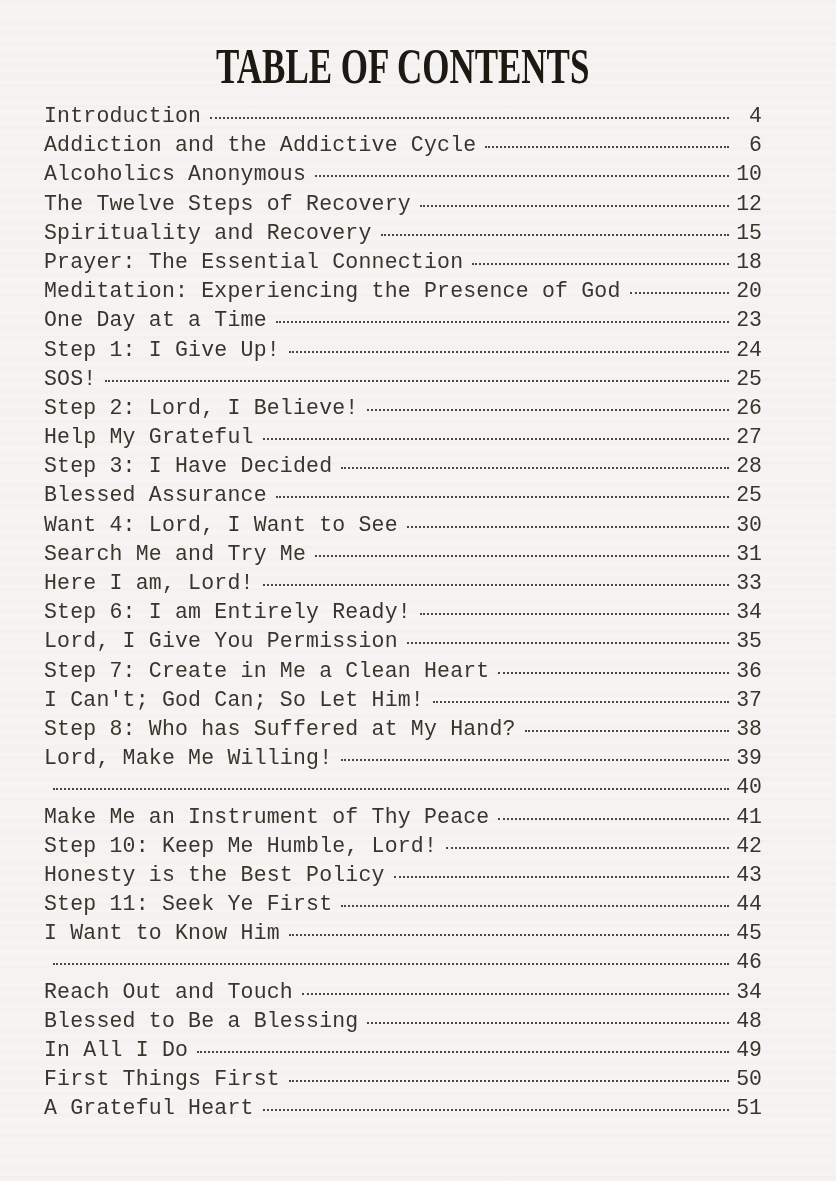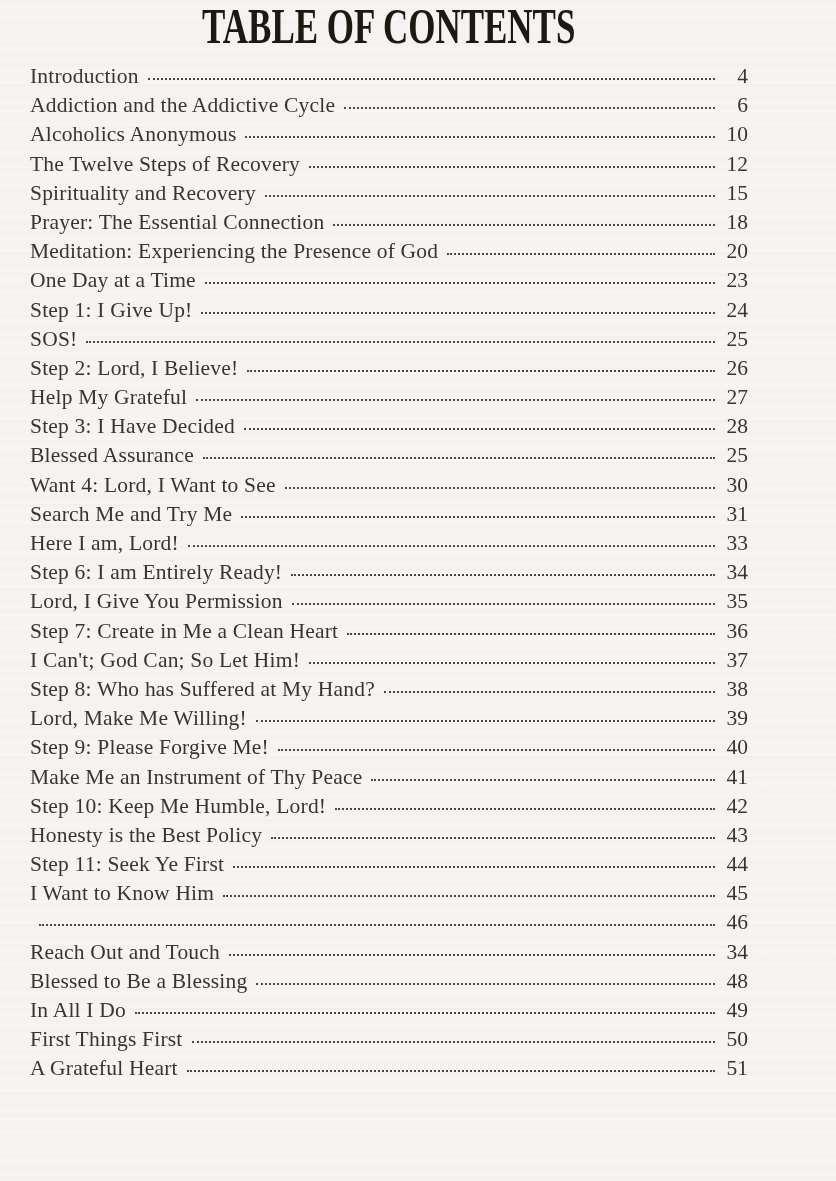--- a/index.html
+++ b/index.html
@@ -24,40 +24,42 @@
         180deg,
         rgba(180,176,168,0.07) 0px,
         rgba(180,176,168,0.00) 6px,
         rgba(200,196,188,0.06) 13px,
         rgba(180,176,168,0.00) 21px
       );
   }
   .page {
     position: relative;
     width: 718px;
-    margin-left: 30px;
+    margin-left: 44px;
+    padding-top: 40px;
   }
   .title-wrap {
     text-align: center;
     margin-bottom: 12px;
     height: 52px;
   }
   .page-title {
     display: inline-block;
     font-size: 50px;
     font-weight: 800;
     color: #1e1812;
     letter-spacing: 0px;
     transform: scaleX(0.70);
     transform-origin: center;
     white-space: nowrap;
     line-height: 52px;
   }
   .toc-list {
     margin-top: 8px;
+    font-family: Liberation Mono, monospace;
   }
   .toc-row {
     display: flex;
     align-items: baseline;
     height: 29.2px;
     font-size: 21.5px;
     color: #3a342c;
     white-space: nowrap;
   }
   .toc-label {
@@ -222,21 +224,20 @@
     <span class="toc-page">38</span>
   </div>
 
   <div class="toc-row">
     <span class="toc-label">Lord, Make Me Willing!</span>
     <span class="toc-leader"></span>
     <span class="toc-page">39</span>
   </div>
 
   <div class="toc-row">
-    <span class="toc-label">Step 9: Please Forgive Me!</span>
     <span class="toc-leader"></span>
     <span class="toc-page">40</span>
   </div>
 
   <div class="toc-row">
     <span class="toc-label">Make Me an Instrument of Thy Peace</span>
     <span class="toc-leader"></span>
     <span class="toc-page">41</span>
   </div>
 

